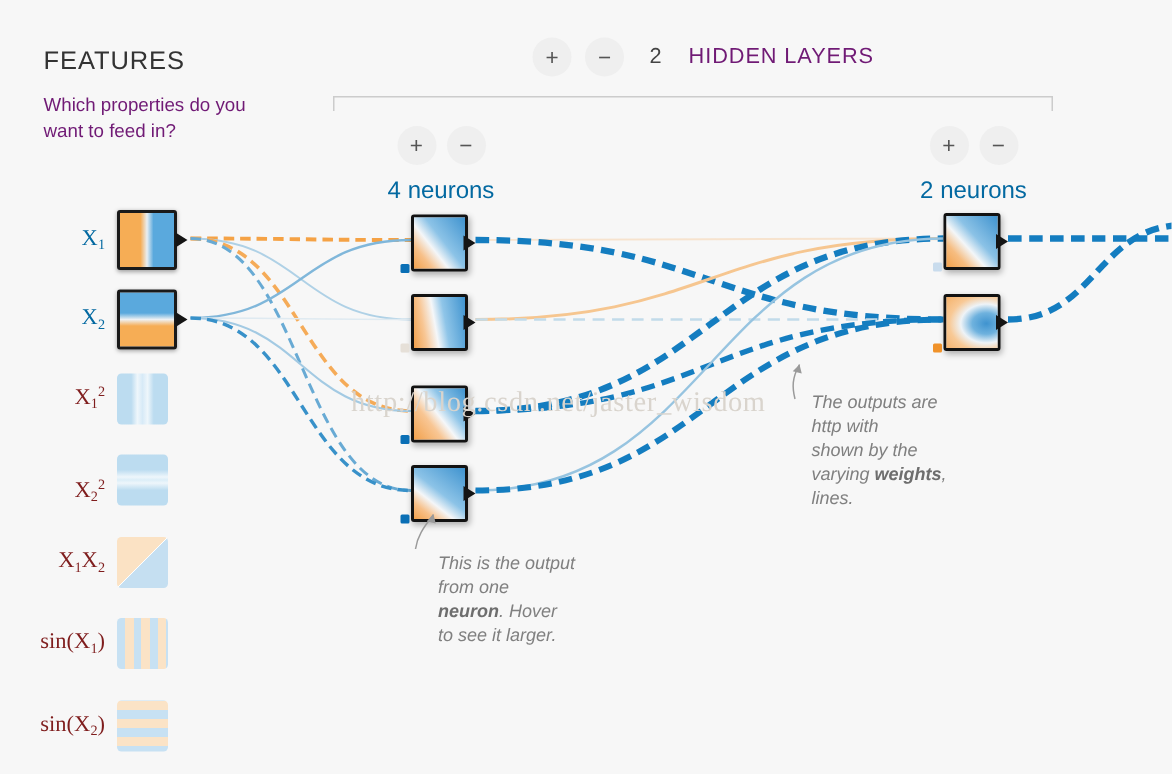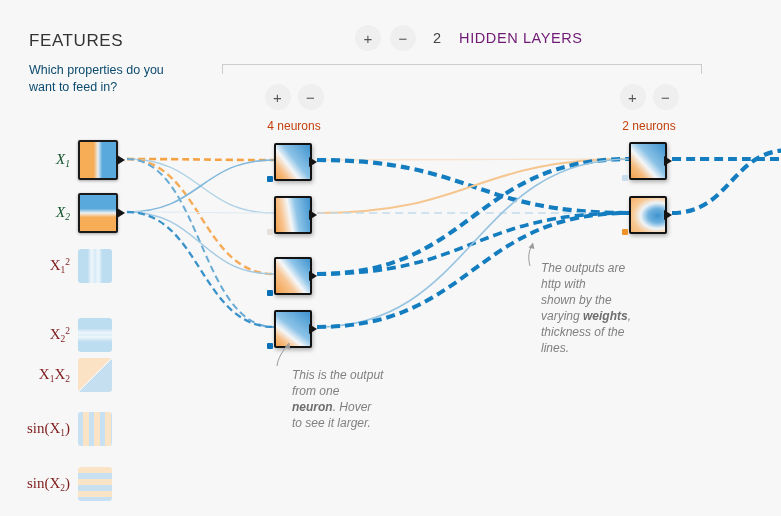--- a/index.html
+++ b/index.html
@@ -14,29 +14,29 @@
   }
   #root{position:relative;width:781px;height:428px;border-radius:18px;}
 
   
   .features-title{
     position:absolute;left:29px;top:31px;
     font-size:17px;letter-spacing:.6px;color:#333;font-weight:400;
   }
   .features-sub{
     position:absolute;left:29px;top:62px;width:140px;
-    font-size:12.5px;line-height:17px;color:#0c4a6e;font-weight:400;
+    font-size:12.5px;line-height:17px;color:#701a75;font-weight:400;
   }
   .feat-row{position:absolute;display:flex;align-items:center;}
   .feat-label{
     font-size:15px;color:#7f1d1d;white-space:nowrap;
     text-align:right;width:46px;margin-right:8px;
     font-family:"Liberation Serif", serif;
   }
-  .feat-label.active{color:#14532d;font-style:italic;}
+  .feat-label.active{color:#0369a1;}
   .feat-label sub{font-size:9.5px;vertical-align:-3px;}
   .feat-label sup{font-size:9.5px;vertical-align:5px;}
   .feat-thumb{
     width:34px;height:34px;border-radius:3px;overflow:hidden;
     background:#cfe3f3;
   }
   .feat-thumb.sel{
     width:36px;height:36px;border:2px solid #1a1a1a;border-radius:2px;
     box-shadow:0 1px 3px rgba(0,0,0,.35);
   }
@@ -53,21 +53,21 @@
   .hl-text{font-size:14.5px;letter-spacing:.6px;color:#701a75;margin-left:9px;}
 
   .bracket{
     position:absolute;left:222px;top:64px;width:478px;height:9px;
     border-top:1px solid #ccc;border-left:1px solid #ccc;border-right:1px solid #ccc;
   }
 
   
   .layer-ctl{position:absolute;text-align:center;}
   .layer-ctl .btns{display:flex;gap:7px;justify-content:center;}
-  .layer-ctl .cnt{font-size:12px;color:#c2410c;margin-top:9px;white-space:nowrap;}
+  .layer-ctl .cnt{font-size:16px;color:#0369a1;margin-top:9px;white-space:nowrap;}
 
   
   .node{
     position:absolute;width:34px;height:34px;
     border:2px solid #121212;border-radius:2px;overflow:visible;
     box-shadow:1px 2px 4px rgba(0,0,0,.3);
     background:#fff;
   }
   .node .nimg{position:absolute;inset:0;overflow:hidden;}
   .node .arrow{
@@ -113,21 +113,21 @@
       </div>
       <div class="feat-row" style="left: 24px; top: 193px;">
         <div class="feat-label active">X<sub>2</sub></div>
         <div class="feat-thumb sel" style="background: linear-gradient(rgb(90, 169, 221) 0%, rgb(90, 169, 221) 38%, rgb(238, 241, 243) 50%, rgb(246, 173, 85) 62%, rgb(246, 173, 85) 100%); border-radius: 2px;"></div>
         <div style="position: relative; width: 0px; height: 0px; margin-left: -1px; border-top: 5px solid transparent; border-bottom: 5px solid transparent; border-left: 8px solid rgb(20, 20, 20);"></div>
       </div>
       <div class="feat-row" style="left: 24px; top: 249px;">
         <div class="feat-label">X<sub>1</sub><sup>2</sup></div>
         <div class="feat-thumb" style="background: linear-gradient(90deg, rgb(188, 220, 240) 0%, rgb(188, 220, 240) 28%, rgb(238, 246, 251) 40%, rgb(215, 234, 247) 50%, rgb(238, 246, 251) 60%, rgb(188, 220, 240) 72%, rgb(188, 220, 240) 100%);"></div>
       </div>
-      <div class="feat-row" style="left: 24px; top: 318px;">
+      <div class="feat-row" style="left: 24px; top: 303px; align-items: flex-end;">
         <div class="feat-label">X<sub>2</sub><sup>2</sup></div>
         <div class="feat-thumb" style="background: linear-gradient(rgb(188, 220, 240) 0%, rgb(188, 220, 240) 30%, rgb(238, 246, 251) 44%, rgb(220, 238, 248) 50%, rgb(238, 246, 251) 56%, rgb(188, 220, 240) 70%, rgb(188, 220, 240) 100%);"></div>
       </div>
       <div class="feat-row" style="left: 24px; top: 358px;">
         <div class="feat-label">X<sub>1</sub>X<sub>2</sub></div>
         <div class="feat-thumb" style="background: linear-gradient(135deg, rgb(251, 226, 196) 0%, rgb(251, 226, 196) 49%, rgb(255, 255, 255) 50%, rgb(197, 223, 241) 51%, rgb(197, 223, 241) 100%), linear-gradient(45deg, rgb(197, 223, 241) 0%, rgb(197, 223, 241) 49%, rgb(255, 255, 255) 50%, rgb(251, 226, 196) 51%, rgb(251, 226, 196) 100%);"></div>
       </div>
       <div class="feat-row" style="left: 24px; top: 412px;">
         <div class="feat-label">sin(X<sub>1</sub>)</div>
         <div class="feat-thumb" style="background: repeating-linear-gradient(90deg, rgb(199, 225, 243) 0px, rgb(199, 225, 243) 5px, rgb(251, 227, 198) 5px, rgb(251, 227, 198) 11px);"></div>
@@ -218,37 +218,37 @@
         <div class="arrow"></div>
         <div class="bias" style="background: rgb(201, 220, 237);"></div>
       </div>
       <div class="node" style="left: 629px; top: 196px;">
         <div class="nimg" style="background: radial-gradient(125% 95% at 78% 52%, rgb(63, 147, 207) 0%, rgb(111, 178, 222) 22%, rgb(238, 243, 247) 40%, rgb(248, 201, 150) 58%, rgb(242, 161, 76) 100%);"></div>
         <div class="arrow"></div>
         <div class="bias" style="background: rgb(240, 146, 42);"></div>
       </div>
     </div>
 
+  <div class="watermark">http://blog.csdn.net/jaster_wisdom</div>
 
   <svg class="pointerlayer" viewBox="0 0 781 516">
     <path d="M289,343 C282,352 278,358 277,366" stroke="#9a9a9a" stroke-width="1" fill="none"></path>
     <path d="M289,343 l1.5,6 l-6,-1.5 z" fill="#9a9a9a"></path>
     <path d="M533,243 C528,252 528,258 530,266" stroke="#9a9a9a" stroke-width="1" fill="none"></path>
     <path d="M533,243 l-4.5,4.5 l6,1.5 z" fill="#9a9a9a"></path>
   </svg>
 
   <div class="anno" style="left:292px;top:367px;width:110px;">
     <div>This is the output</div>
     <div>from one</div>
     <div><b>neuron</b><span>. Hover</span></div>
     <div>to see it larger.</div>
   </div>
 
   <div class="anno" style="left:530px;top:260px;width:102px;margin-left:11px;">
     <div>The outputs are</div>
     <div>http with</div>
     <div>shown by the</div>
     <div><span>varying </span><b>weights</b><span>,</span></div>
-    <div>thickness of the</div>
     <div>lines.</div>
   </div>
 
 </div>
 
 </body></html>

